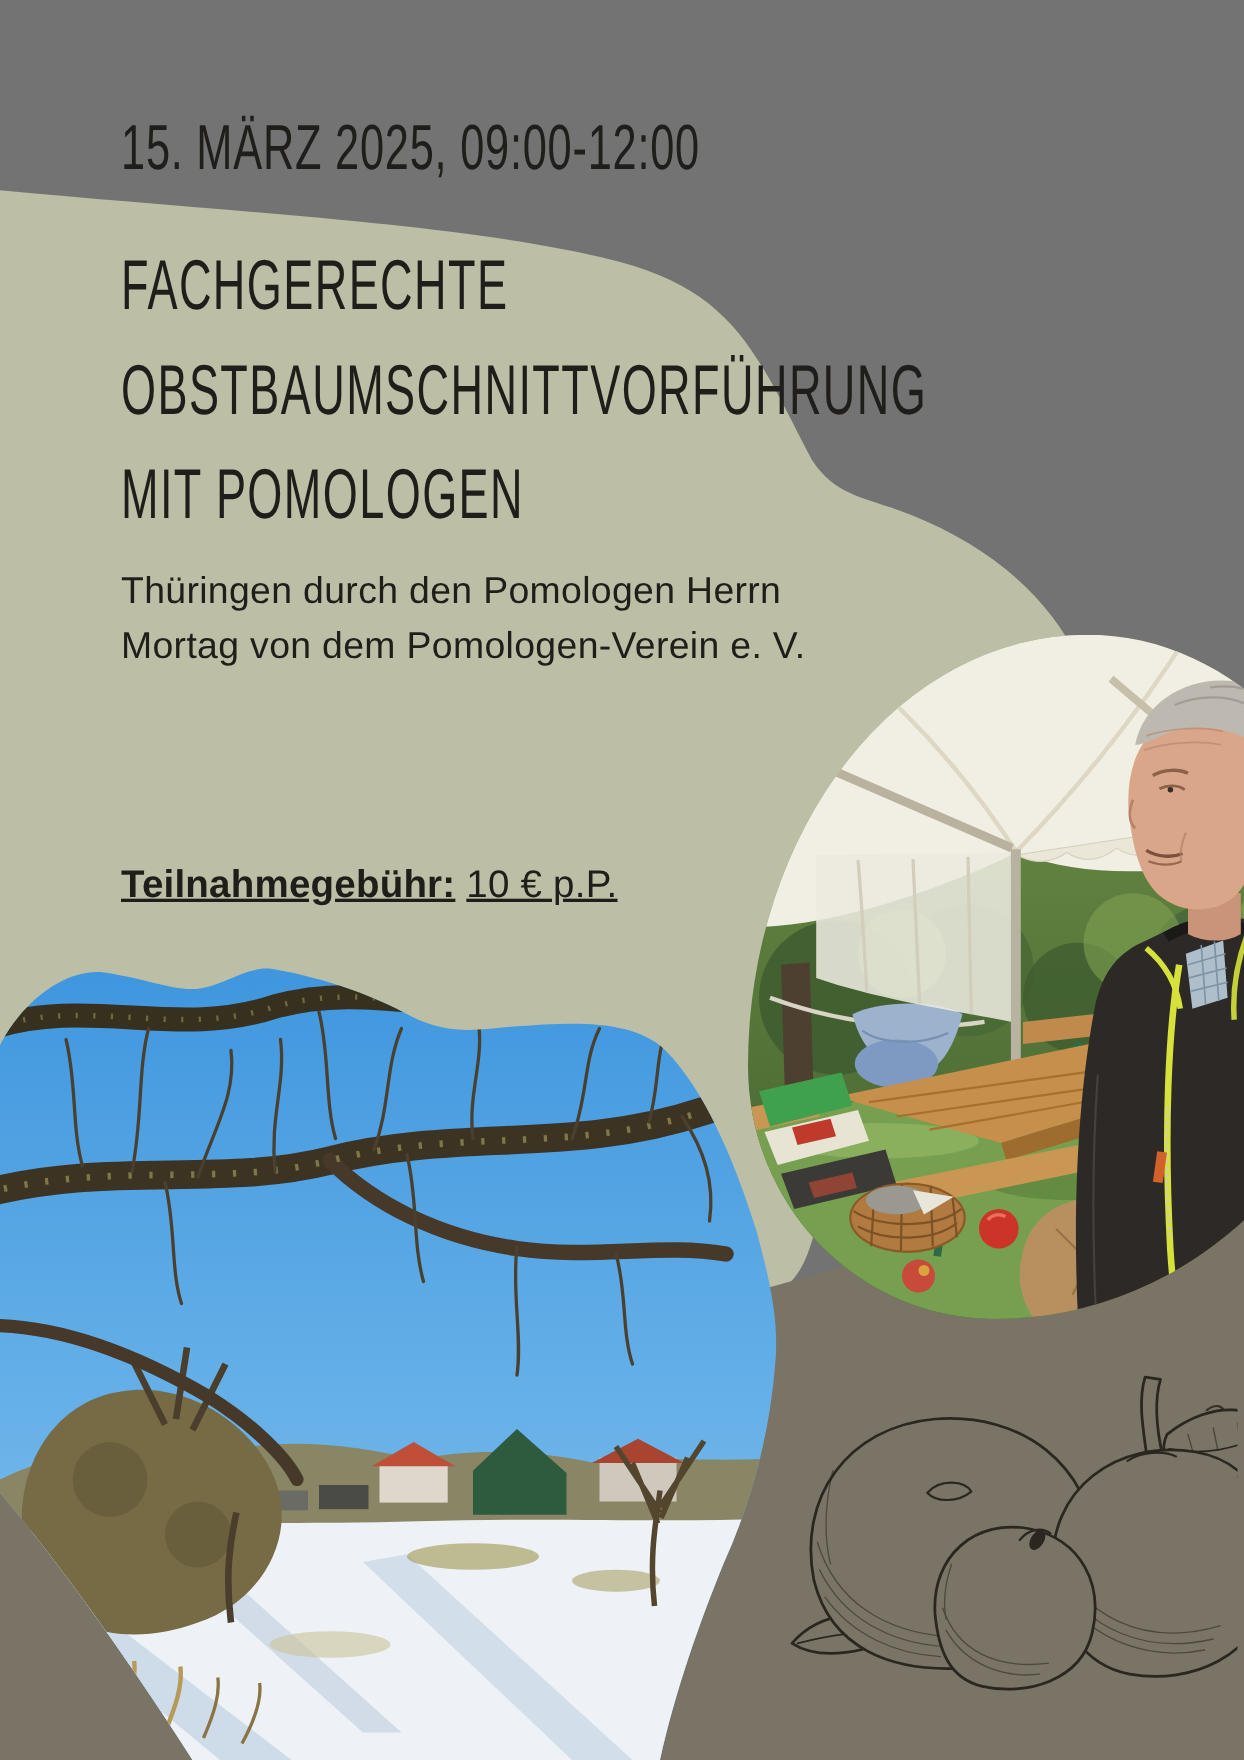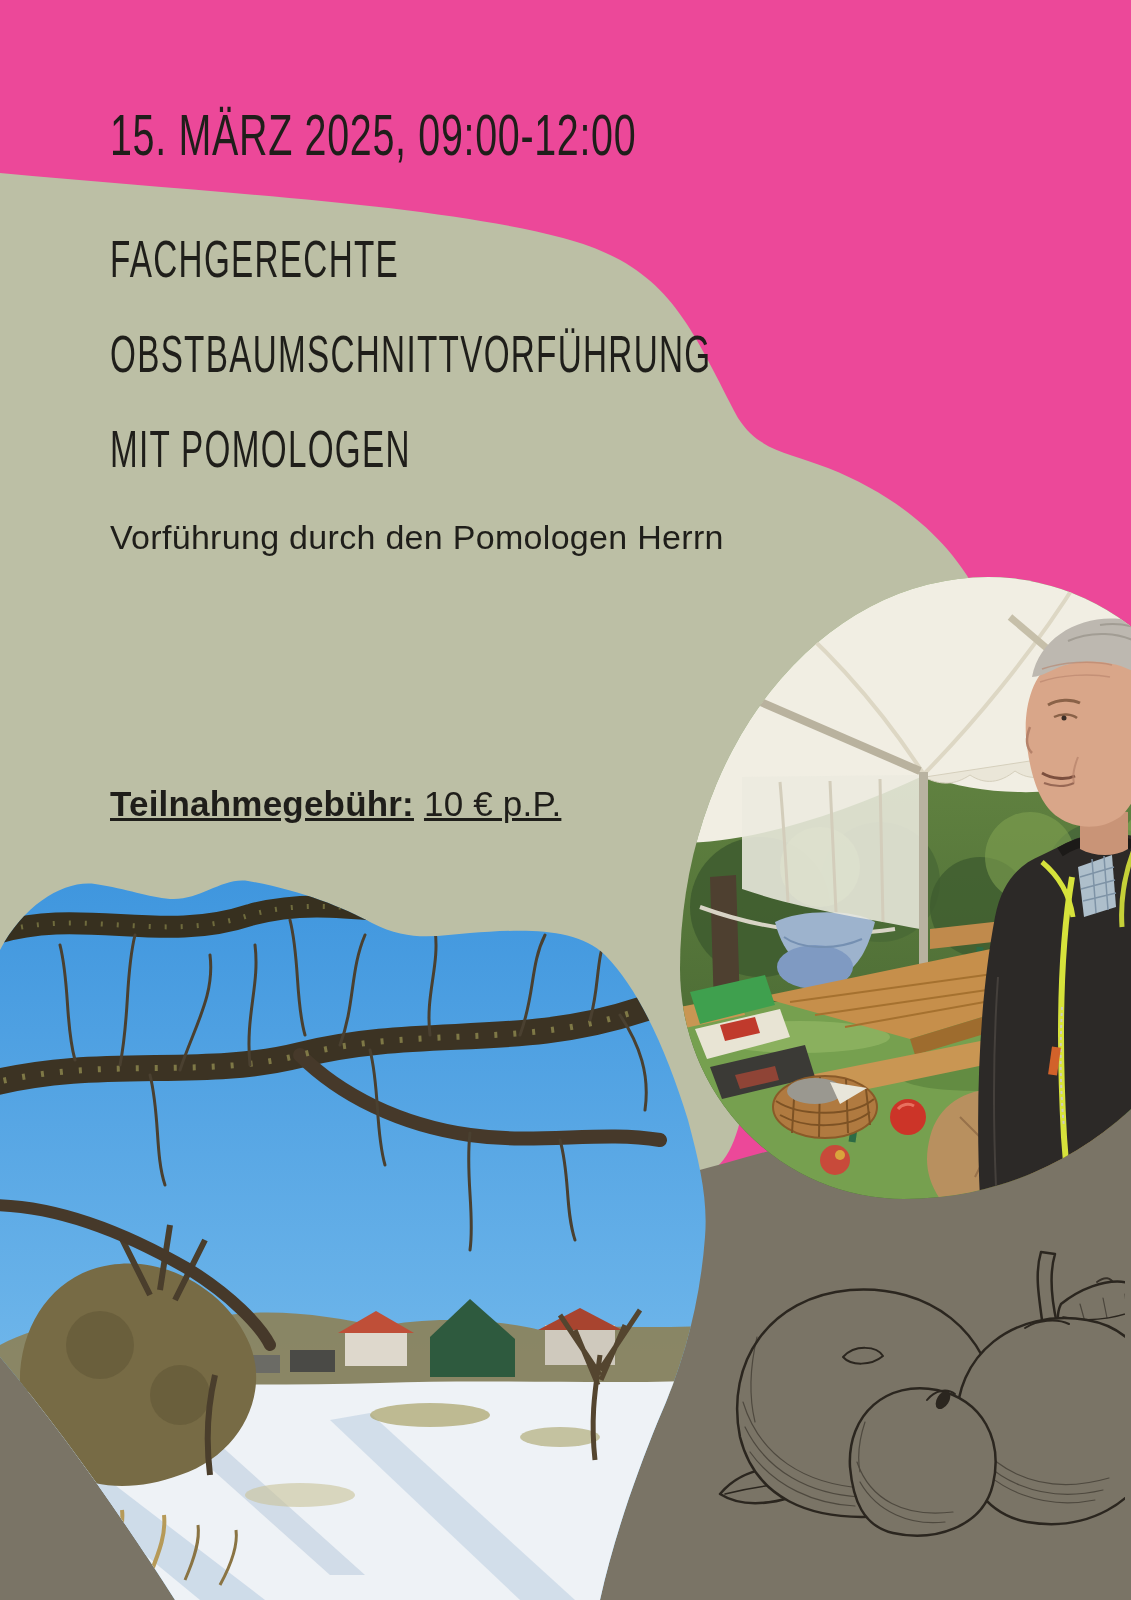--- a/index.html
+++ b/index.html
@@ -1,26 +1,26 @@
 <!DOCTYPE html>
 <html><head>
 <meta charset="utf-8">
 <style>
   html,body{margin:0;padding:0;}
   body{width:1131px;height:1600px;overflow:hidden;background:#fffef8;
        font-family:"Liberation Sans", sans-serif;}
-  .poster{position:relative;width:1131px;height:1600px;overflow:hidden;background:#ec4899;}
+  .poster{position:relative;width:1131px;height:1600px;overflow:hidden;background:#737373;}
   .bg-svg{position:absolute;left:0;top:0;width:1131px;height:1600px;z-index:1;}
 
   
   .txt{position:absolute;color:#1f1e1a;z-index:6;}
   .narrow{display:inline-block;transform:scaleX(0.64);transform-origin:left center;white-space:nowrap;}
   .date-line{left:110px;top:104px;height:62px;line-height:62px;font-size:58px;letter-spacing:1px;}
   .date-line .narrow{transform:scaleX(0.68);}
-  .title-line{left:110px;height:90px;line-height:90px;font-size:52px;letter-spacing:2px;}
+  .title-line{left:110px;height:90px;line-height:90px;font-size:64px;letter-spacing:2px;}
   #title-1{top:214px;} #title-2{top:309px;} #title-3{top:404px;}
   .desc{left:110px;top:512px;font-size:34px;line-height:50px;letter-spacing:0.3px;}
   .meta{left:110px;font-size:35px;line-height:52px;letter-spacing:0.2px;}
   #meta-1{top:726px;} #meta-2{top:778px;text-decoration:underline;}
   .bold{font-weight:bold;margin-right:10px;}
 
   
   .photo-tree{position:absolute;left:0;top:875px;width:710px;height:725px;z-index:4;}
   .photo-man{position:absolute;left:680px;top:577px;width:560px;height:622px;z-index:3;
              border-radius:55% 45% 60% 40% / 63% 45% 55% 37%;overflow:hidden;}
@@ -260,20 +260,21 @@
     <span class="narrow">FACHGERECHTE</span>
   </div>
   <div class="txt title-line" id="title-2">
     <span class="narrow">OBSTBAUMSCHNITTVORFÜHRUNG</span>
   </div>
   <div class="txt title-line" id="title-3">
     <span class="narrow">MIT POMOLOGEN</span>
   </div>
 
   <div class="txt desc">
-    <div>Vorführung durch den Pomologen Herrn</div>
+    <div>Thüringen durch den Pomologen Herrn</div>
+    <div>Mortag von dem Pomologen-Verein e. V.</div>
   </div>
 
   <div class="txt meta" id="meta-2">
     <span class="bold">Teilnahmegebühr:</span><span>10 € p.P.</span>
   </div>
 
 </div>
 
 </body></html>

